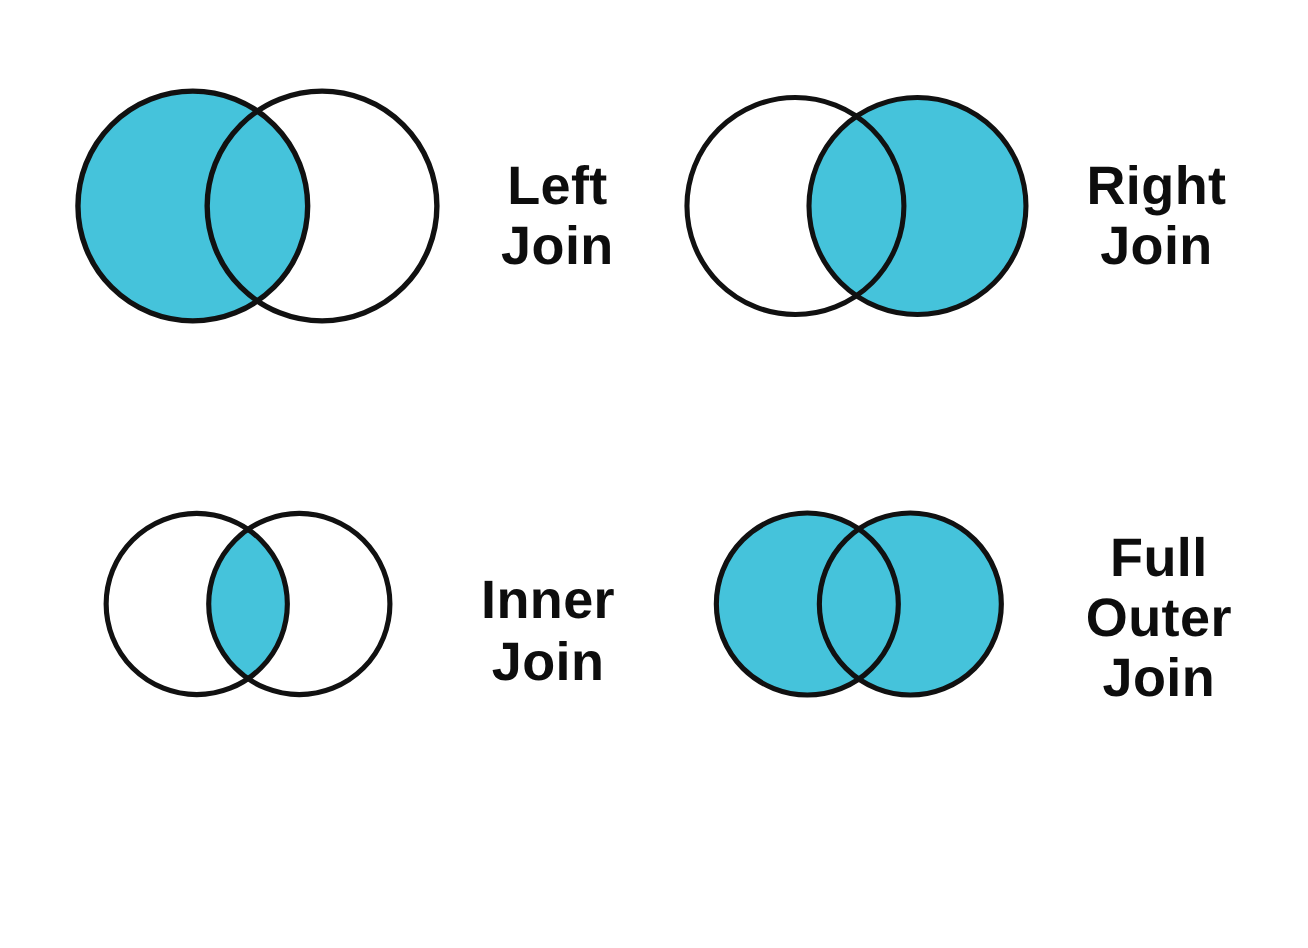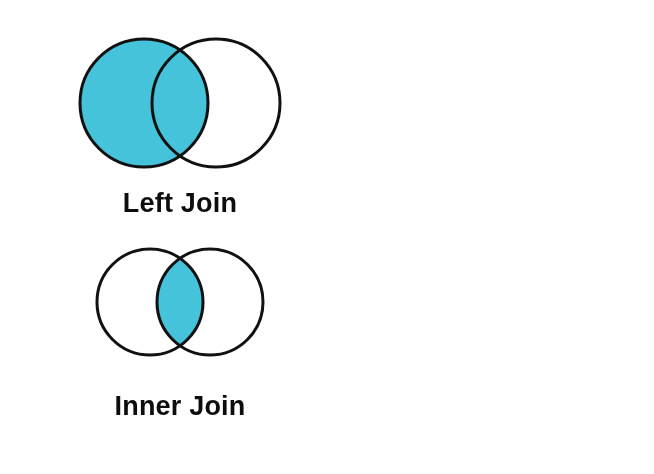--- a/index.html
+++ b/index.html
@@ -14,21 +14,20 @@
     overflow: hidden;
   }
   .board {
     position: relative;
     width: 654px;
     height: 474px;
   }
   .cell {
     position: absolute;
     display: flex;
-    flex-direction: column;
     align-items: center;
   }
   .cell-tl { left: 30px;  top: 28px;  width: 300px; }
   .cell-tr { left: 335px; top: 28px;  width: 300px; }
   .cell-bl { left: 30px;  top: 240px; width: 300px; }
   .cell-br { left: 335px; top: 240px; width: 300px; }
 
   .venn-svg {
     display: block;
   }
@@ -74,31 +73,57 @@
       <circle class="venn-fill" cx="74" cy="75" r="64" fill="#45c3db"></circle>
       <g clip-path="url(#clip-lj-left)">
         <circle class="venn-fill" cx="146" cy="75" r="64" fill="#45c3db"></circle>
       </g>
       <circle class="venn-outline" cx="74" cy="75" r="64"></circle>
       <circle class="venn-outline" cx="146" cy="75" r="64"></circle>
     </svg>
     <div class="caption caption-tl">Left Join</div>
   </div>
 
+  <div class="cell cell-tr">
+    <svg class="venn-svg" width="220" height="150" viewBox="0 0 220 150">
+      <defs>
+        <clipPath id="clip-rj-left">
+            <circle cx="74" cy="75" r="64"></circle>
+          </clipPath>
+      </defs>
+      <circle class="venn-fill" cx="146" cy="75" r="64" fill="#45c3db"></circle>
+      <g clip-path="url(#clip-rj-left)">
+        <circle class="venn-fill" cx="146" cy="75" r="64" fill="#45c3db"></circle>
+      </g>
+      <circle class="venn-outline" cx="74" cy="75" r="64"></circle>
+      <circle class="venn-outline" cx="146" cy="75" r="64"></circle>
+    </svg>
+    <div class="caption caption-tr">Right Join</div>
+  </div>
 
   <div class="cell cell-bl">
     <svg class="venn-svg" width="220" height="124" viewBox="0 0 220 124">
       <defs>
         <clipPath id="clip-ij-left">
             <circle cx="80" cy="62" r="53"></circle>
           </clipPath>
       </defs>
       <g clip-path="url(#clip-ij-left)">
         <circle class="venn-fill" cx="140" cy="62" r="53" fill="#45c3db"></circle>
       </g>
       <circle class="venn-outline" cx="80" cy="62" r="53"></circle>
       <circle class="venn-outline" cx="140" cy="62" r="53"></circle>
     </svg>
     <div class="caption caption-bl">Inner Join</div>
   </div>
 
+  <div class="cell cell-br">
+    <svg class="venn-svg" width="220" height="124" viewBox="0 0 220 124">
+      <circle class="venn-fill" cx="80" cy="62" r="53" fill="#45c3db"></circle>
+      <circle class="venn-fill" cx="140" cy="62" r="53" fill="#45c3db"></circle>
+      <circle class="venn-outline" cx="80" cy="62" r="53"></circle>
+      <circle class="venn-outline" cx="140" cy="62" r="53"></circle>
+    </svg>
+    <div class="caption caption-br">Full Outer
+Join</div>
+  </div>
 
 </div>
 
 </body></html>

